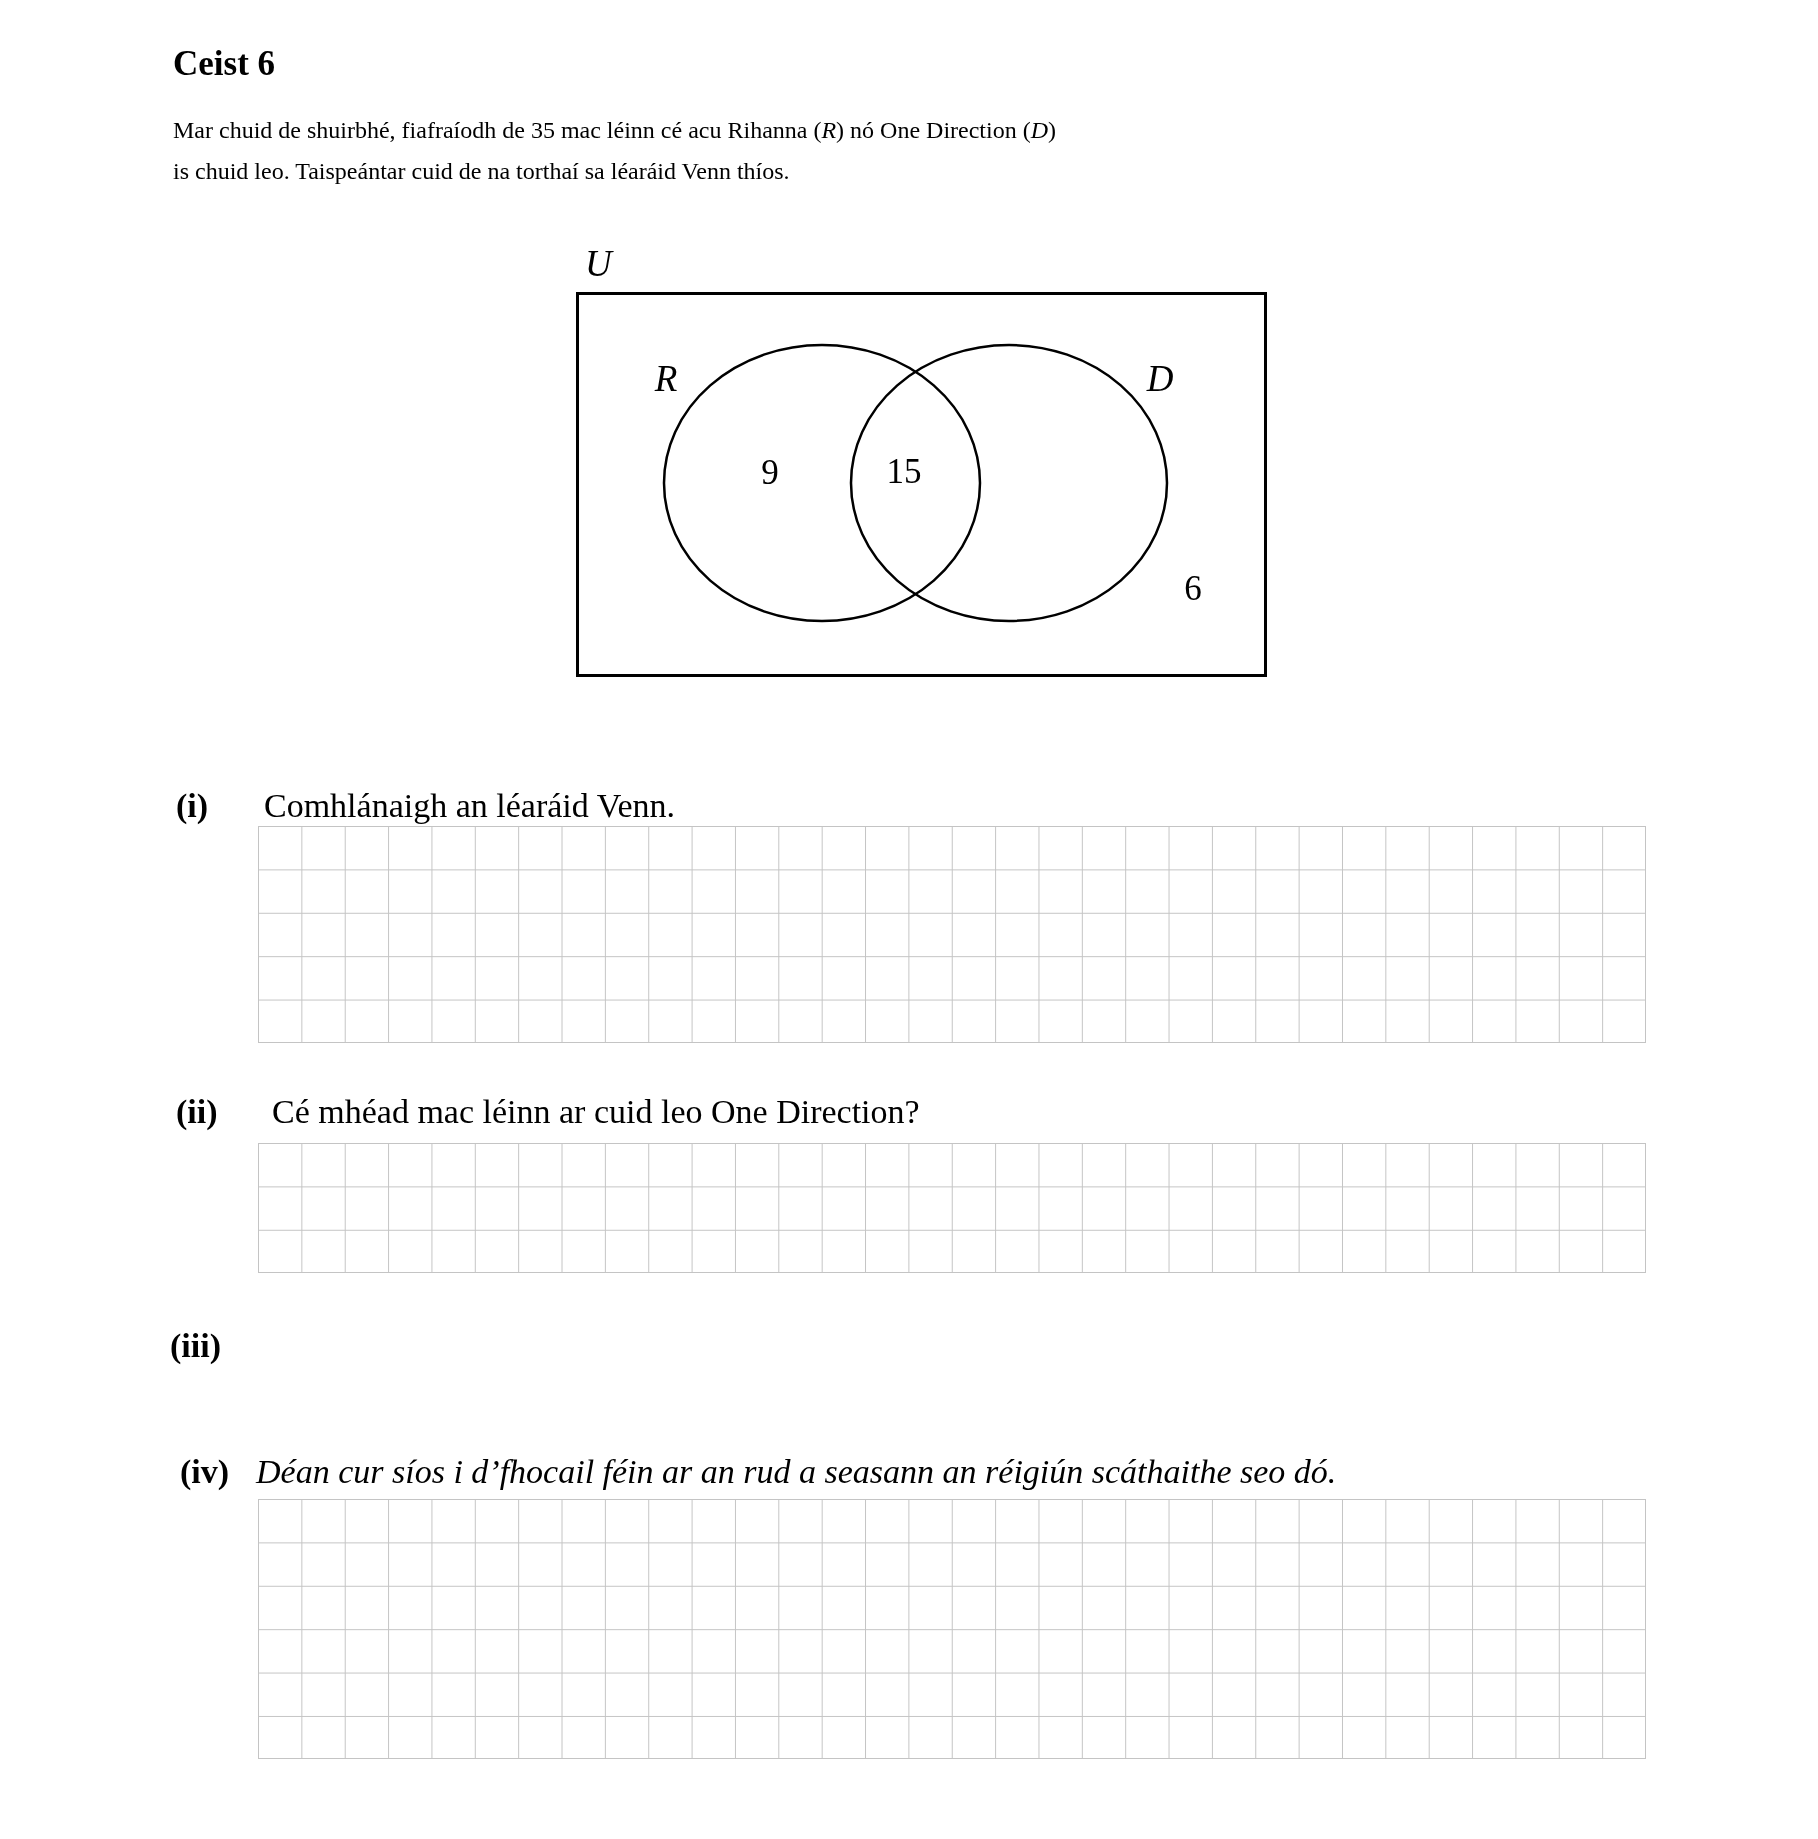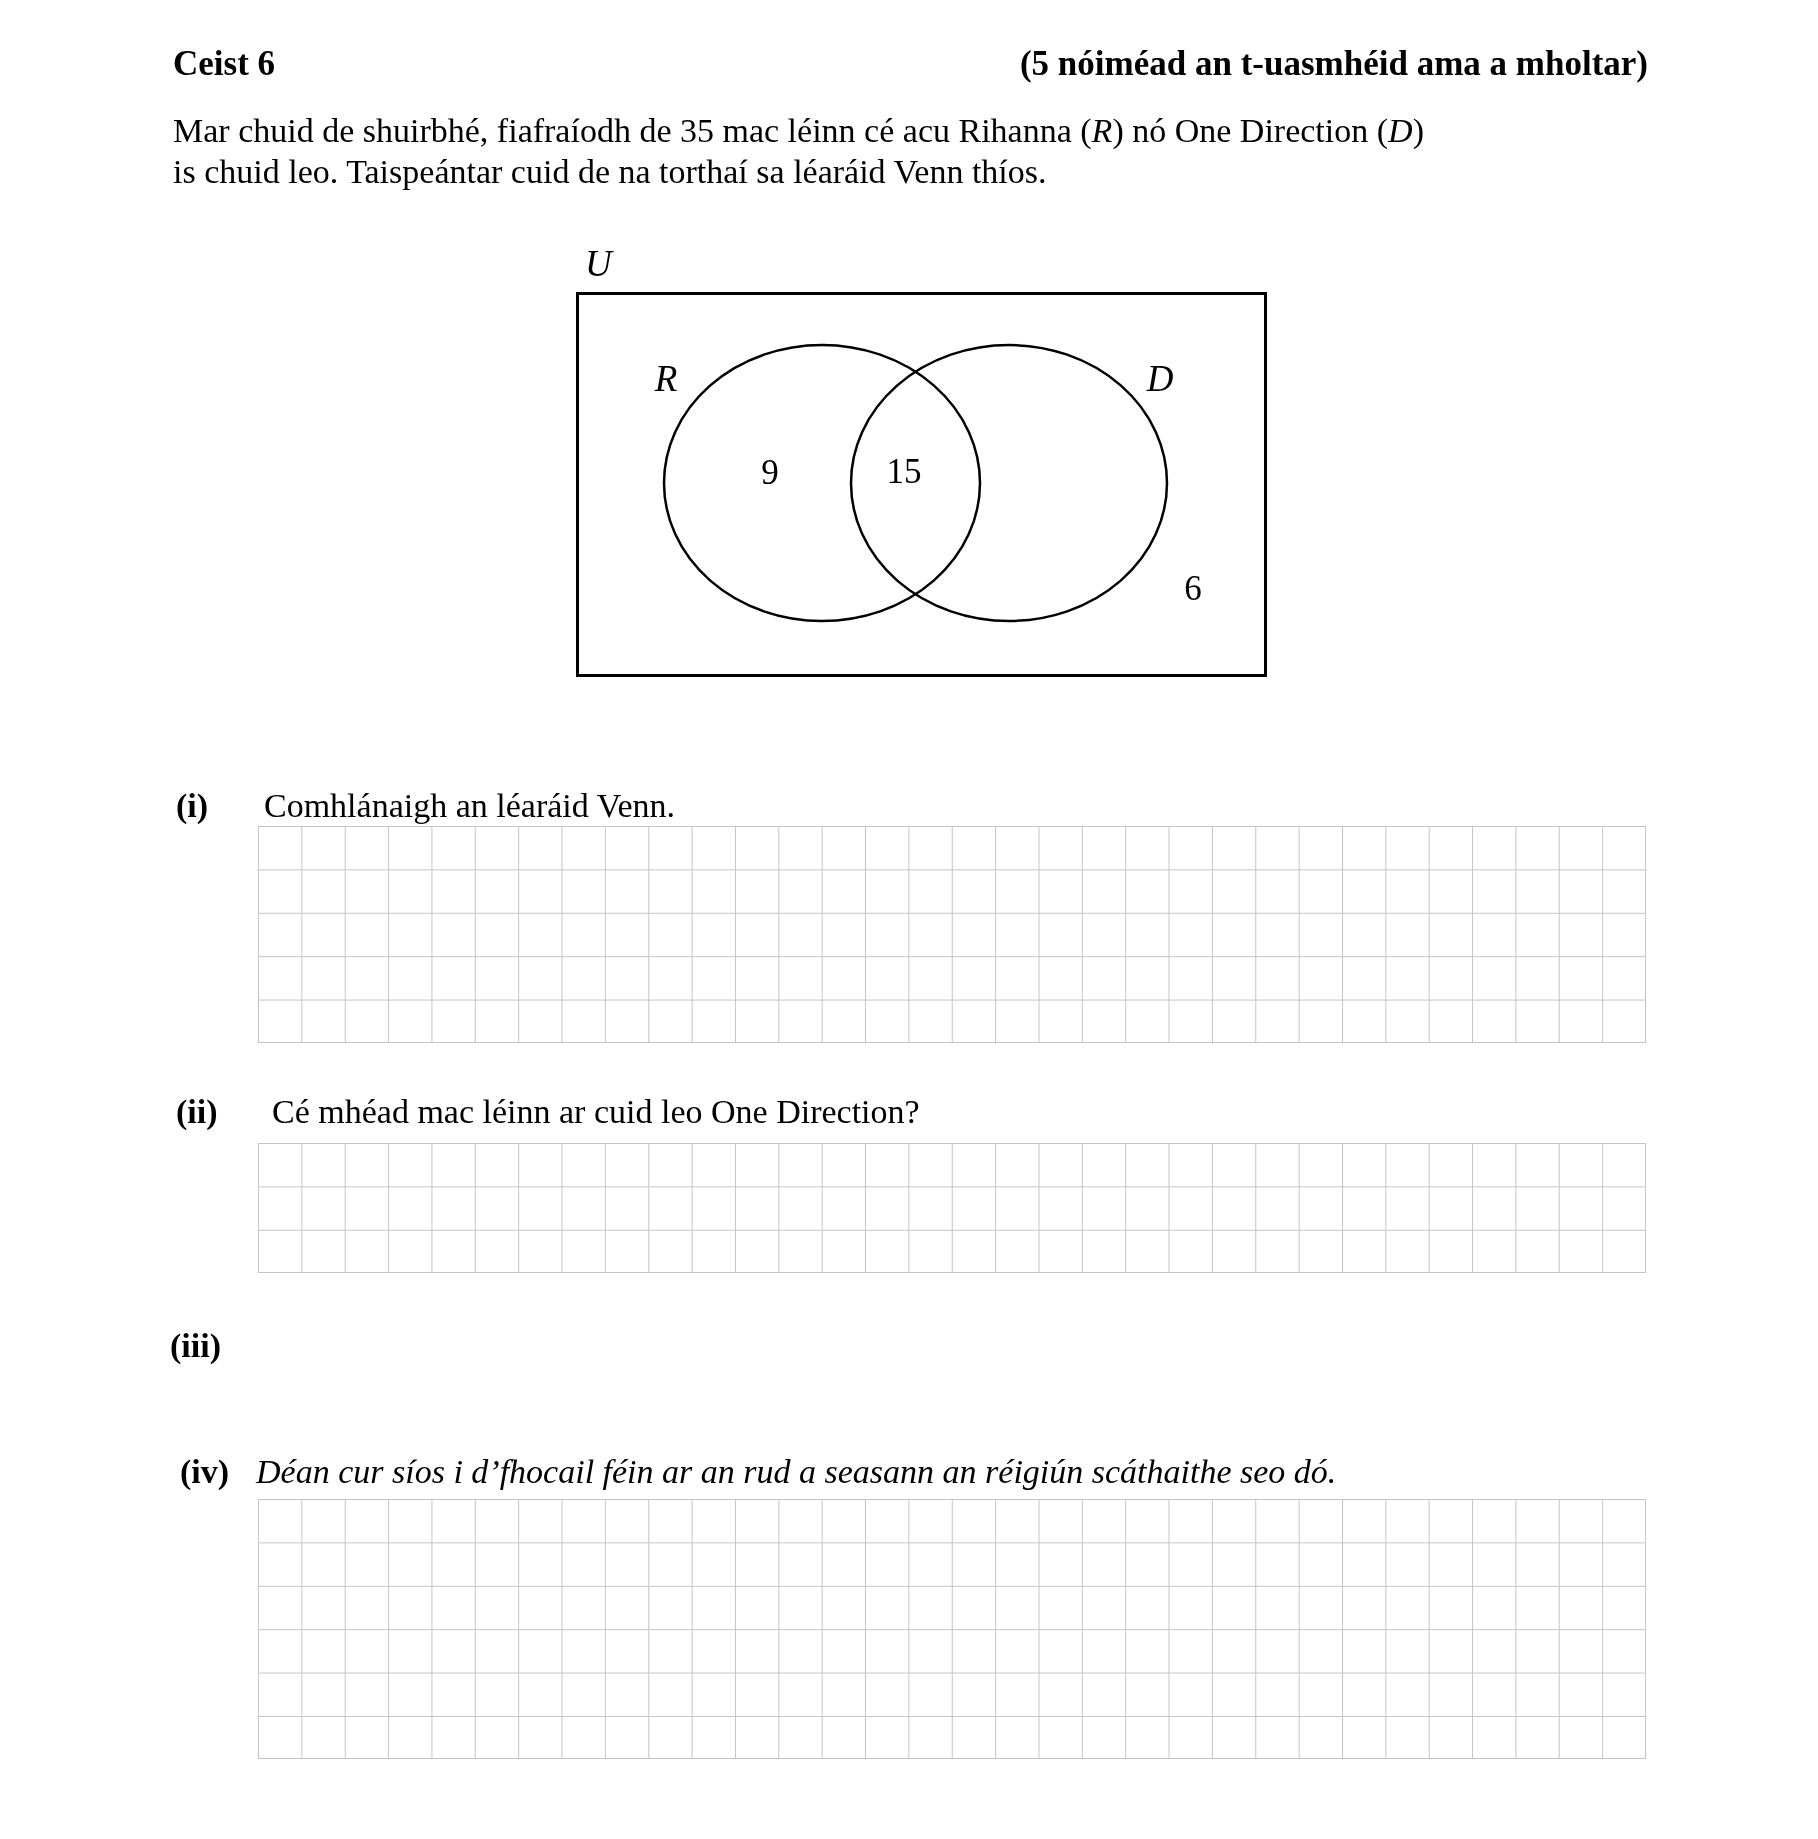--- a/index.html
+++ b/index.html
@@ -2,42 +2,41 @@
 <html><head>
 <meta charset="utf-8">
 <style>
   html,body{margin:0;padding:0;background:#fff;}
   .page{position:relative;width:1818px;height:1839px;background:#ffffff;
         font-family:"Liberation Serif",serif;color:#000;overflow:hidden;margin-top:20px;}
   .b{font-weight:bold;}
   .i{font-style:italic;}
   .hdr-left{position:absolute;left:173px;top:24px;font-size:35px;white-space:nowrap;}
   .hdr-right{position:absolute;right:170px;top:24px;font-size:35px;white-space:nowrap;}
-  .intro{position:absolute;left:173px;top:90px;font-size:34px;line-height:41px;white-space:nowrap;}
+  .intro{position:absolute;left:173px;top:90px;font-size:24px;line-height:41px;white-space:nowrap;}
   .u-label{position:absolute;left:585px;top:222px;font-size:37px;}
   .venn-svg{position:absolute;left:576px;top:272px;}
   .vlab{position:absolute;width:44px;text-align:center;font-size:37px;}
   .vnum{position:absolute;width:44px;text-align:center;font-size:35px;}
   .qnum{position:absolute;font-size:34px;line-height:40px;}
   .qtext{position:absolute;font-size:34px;line-height:40px;white-space:nowrap;}
   .grid{position:absolute;left:258px;width:1388px;box-sizing:border-box;
         background-image:linear-gradient(to right,#c4c4c4 1px,transparent 1px),
                          linear-gradient(to bottom,#c4c4c4 1px,transparent 1px);
         background-size:43.37px 43.4px;
         border-right:1px solid #c4c4c4;border-bottom:1px solid #c4c4c4;}
   .set-op{padding:0 9px;}
   .set-first{margin-left:9px;}
 </style>
 </head>
 <body>
 
 <div class="page">
 
   <div class="hdr-left b">Ceist 6</div>
-  <div class="hdr-right b">(5 nóiméad an t-uasmhéid ama a mholtar)</div>
 
   <div class="intro">
     <div><span>Mar chuid de shuirbhé, fiafraíodh de 35 mac léinn cé acu Rihanna (</span><span class="i">R</span><span>) nó One Direction (</span><span class="i">D</span><span>)</span></div>
     <div>is chuid leo.  Taispeántar cuid de na torthaí sa léaráid Venn thíos.</div>
   </div>
 
   <div class="u-label i">U</div>
   <svg class="venn-svg" width="691" height="385" viewBox="0 0 691 385">
     <rect x="1.5" y="1.5" width="688" height="382" fill="none" stroke="#000000" stroke-width="3"></rect>
     <ellipse cx="246" cy="191" rx="158" ry="138" fill="none" stroke="#000000" stroke-width="2.5"></ellipse>

